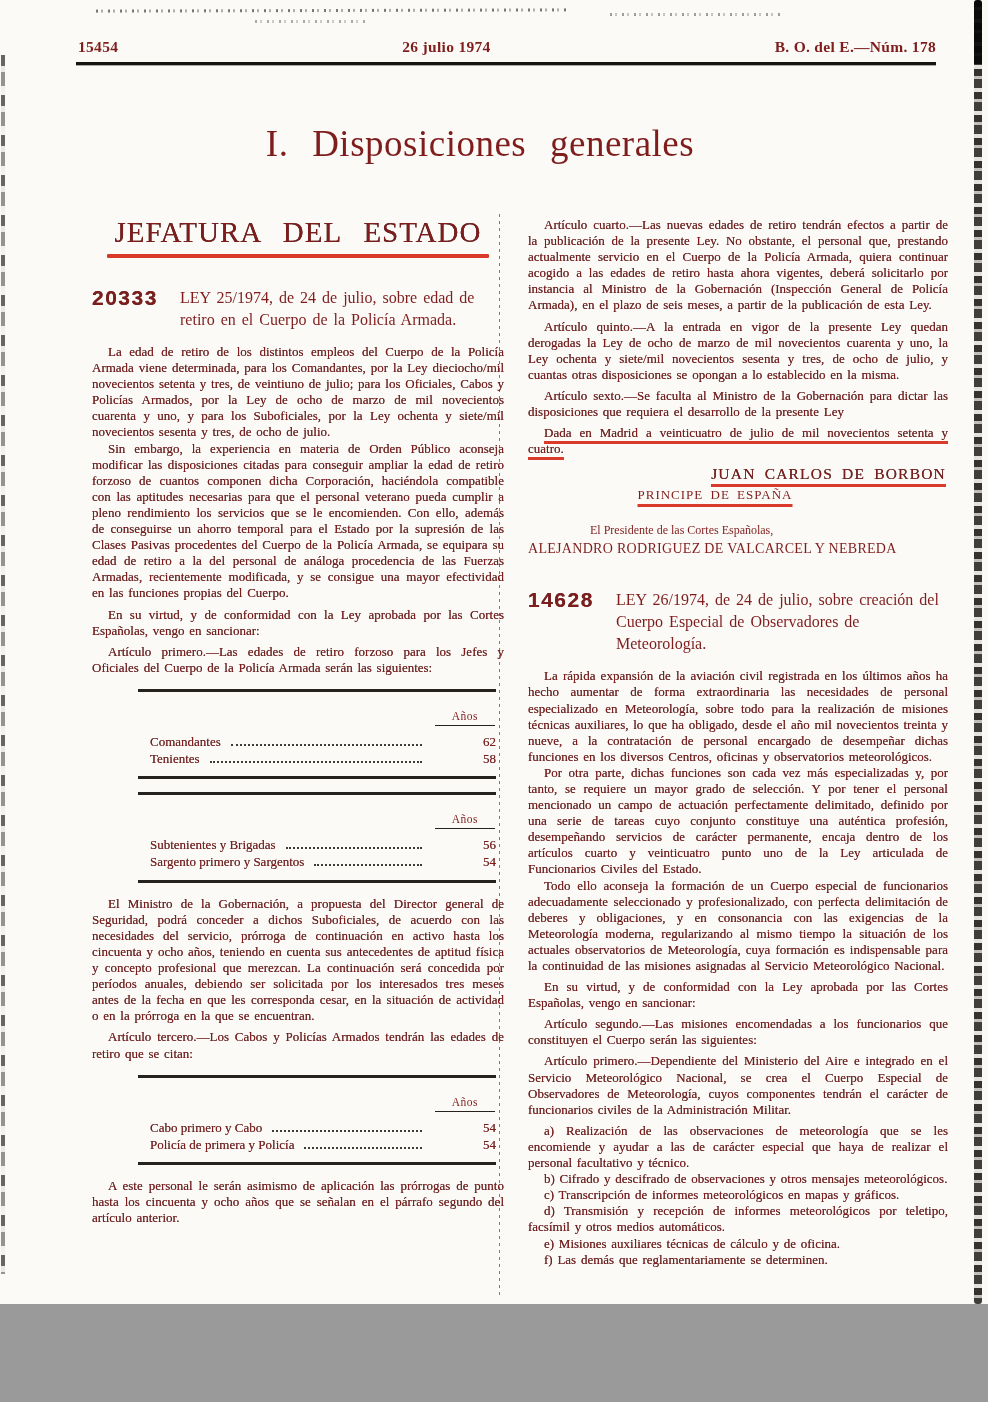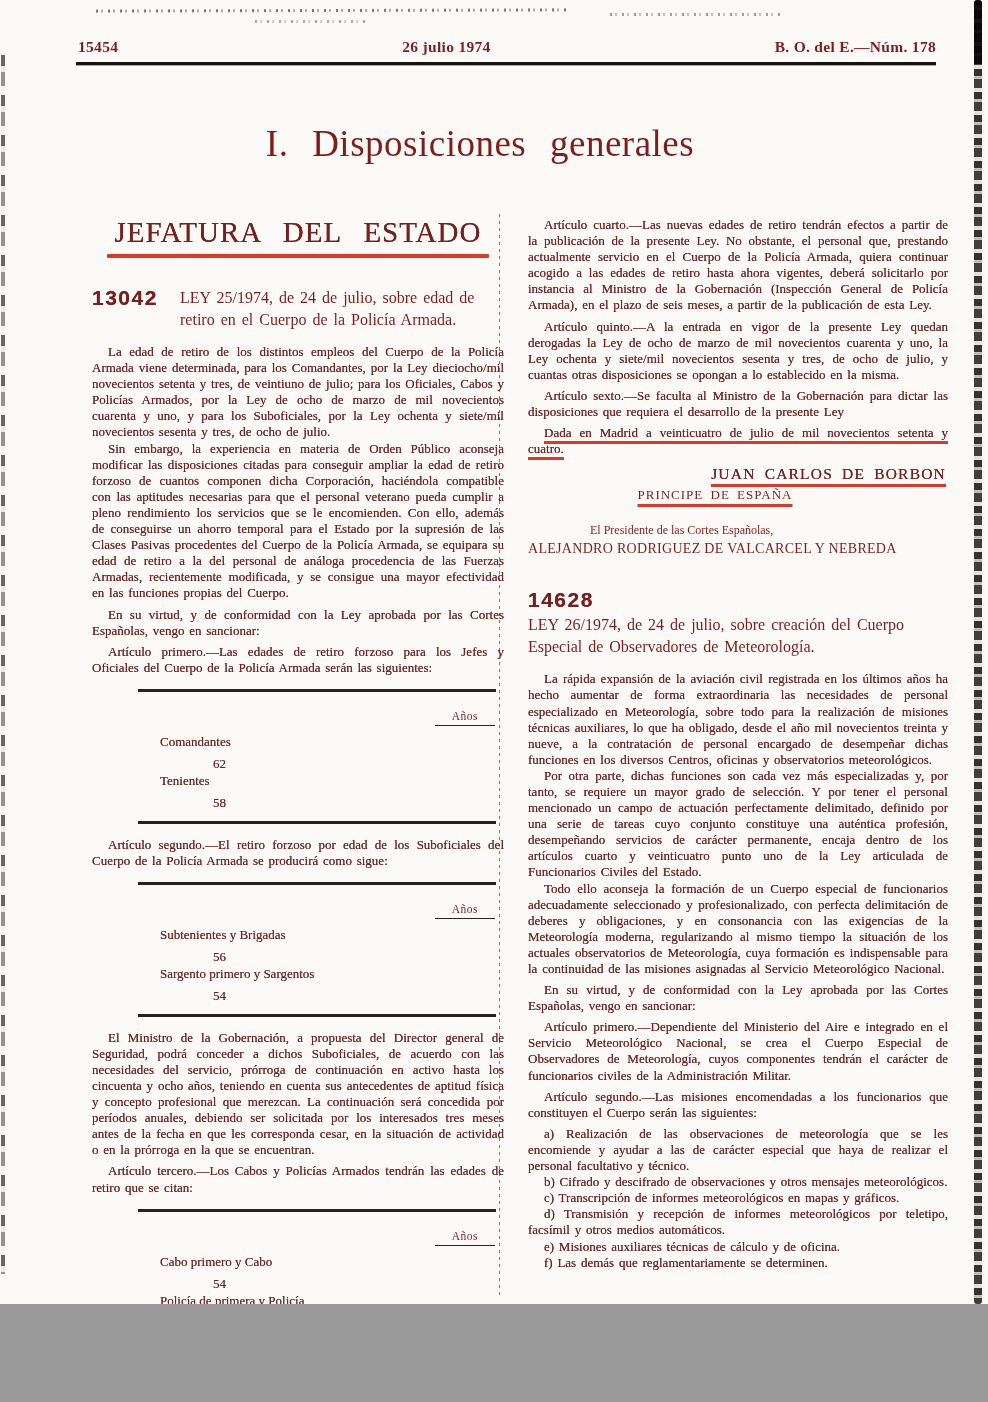--- a/index.html
+++ b/index.html
@@ -67,40 +67,40 @@
   .col-right{ width:420px; }
 
   
   .agency{
     margin:4px 0 0; text-align:center; font-size:29px; font-weight:normal;
     letter-spacing:1px; word-spacing:14px; text-shadow:0 0 .6px rgba(0,0,0,.8);
   }
   .agency-underline{ width:382px; height:4px; margin:5px auto 0; background:#da3a2a; border-radius:1px; }
 
   .law-item-head{ display:flex; margin:27px 0 13px; }
-  .law-item-head.second{ margin-top:30px;flex-direction:column; }
+  .law-item-head.second{ margin-top:30px; }
   .law-number{
     width:88px; flex:none; font-family:"Liberation Sans","DejaVu Sans",sans-serif;
     font-weight:bold; font-size:21px; letter-spacing:1.5px; padding-top:1px;
     text-shadow:0 0 .5px rgba(0,0,0,.7);
   }
   .law-title{ flex:1; font-size:16px; line-height:22px; padding-top:2px; word-spacing:2px; }
 
   p.body{
     margin:0; font-size:13px; line-height:16.1px; text-align:justify;
     text-indent:16px; text-shadow:0 0 .45px rgba(0,0,0,.65); word-spacing:1.5px;
   }
   p.body.art{ margin-top:5px; }
 
   
   .age-table{ margin:13px 8px 13px 46px; }
   .rule-double{ height:2px; border-top:2px solid #26231e; border-bottom:1px solid #26231e; }
   .age-head{ text-align:right; padding:18px 0 7px; font-size:11.5px; letter-spacing:.5px; }
   .age-head-label{ display:inline-block; border-bottom:1.5px solid #26231e; padding:0 17px 3px; margin-right:1px; }
-  .age-row{ display:flex; align-items:baseline; font-size:13px; line-height:17.2px; padding-left:12px; text-shadow:0 0 .45px rgba(0,0,0,.6);flex-direction:column; }
+  .age-row{ display:flex; align-items:baseline; font-size:13px; line-height:17.2px; padding-left:12px; text-shadow:0 0 .45px rgba(0,0,0,.6); }
   .age-leader{ flex:1; margin:0 8px 3px 10px; border-bottom:2px dotted #403b34; }
   .age-value{ width:66px; flex:none; text-align:right; }
   .age-table .rule-double.bottom{ margin-top:9px; }
 
   
   p.dada{
     margin-top:5px;
     text-decoration:underline; text-decoration-color:#da3a2a;
     text-decoration-thickness:2.5px; text-underline-offset:4px;
   }
@@ -139,21 +139,21 @@
   <div class="col-divider"></div>
 
   <div class="columns">
 
     <div class="col-left">
 
       <h2 class="agency">JEFATURA DEL ESTADO</h2>
       <div class="agency-underline"></div>
 
       <div class="law-item-head">
-        <div class="law-number">13042</div>
+        <div class="law-number">20333</div>
         <div class="law-title">LEY 25/1974, de 24 de julio, sobre edad de retiro en el Cuerpo de la Policía Armada.</div>
       </div>
 
       <p class="body">La edad de retiro de los distintos empleos del Cuerpo de la Policía Armada viene determinada, para los Comandantes, por la Ley dieciocho/mil novecientos setenta y tres, de veintiuno de julio; para los Oficiales, Cabos y Policías Armados, por la Ley de ocho de marzo de mil novecientos cuarenta y uno, y para los Suboficiales, por la Ley ochenta y siete/mil novecientos sesenta y tres, de ocho de julio.</p>
       <p class="body">Sin embargo, la experiencia en materia de Orden Público aconseja modificar las disposiciones citadas para conseguir ampliar la edad de retiro forzoso de cuantos componen dicha Corporación, haciéndola compatible con las aptitudes necesarias para que el personal veterano pueda cumplir a pleno rendimiento los servicios que se le encomienden. Con ello, además de conseguirse un ahorro temporal para el Estado por la supresión de las Clases Pasivas procedentes del Cuerpo de la Policía Armada, se equipara su edad de retiro a la del personal de análoga procedencia de las Fuerzas Armadas, recientemente modificada, y se consigue una mayor efectividad en las funciones propias del Cuerpo.</p>
       <p class="body art">En su virtud, y de conformidad con la Ley aprobada por las Cortes Españolas, vengo en sancionar:</p>
       <p class="body art">Artículo primero.—Las edades de retiro forzoso para los Jefes y Oficiales del Cuerpo de la Policía Armada serán las siguientes:</p>
 
       <div class="age-table">
         <div class="rule-double"></div>
@@ -166,21 +166,20 @@
           <span class="age-value">62</span>
         </div>
         <div class="age-row">
           <span>Tenientes</span>
           <span class="age-leader"></span>
           <span class="age-value">58</span>
         </div>
         <div class="rule-double bottom"></div>
       </div>
 
-      <p class="body art">Artículo segundo.—El retiro forzoso por edad de los Suboficiales del Cuerpo de la Policía Armada se producirá como sigue:</p>
 
       <div class="age-table">
         <div class="rule-double"></div>
         <div class="age-head">
           <span class="age-head-label">Años</span>
         </div>
         <div class="age-row">
           <span>Subtenientes y Brigadas</span>
           <span class="age-leader"></span>
           <span class="age-value">56</span>
@@ -238,22 +237,22 @@
 
       <div class="law-item-head second">
         <div class="law-number">14628</div>
         <div class="law-title">LEY 26/1974, de 24 de julio, sobre creación del Cuerpo Especial de Observadores de Meteorología.</div>
       </div>
 
       <p class="body">La rápida expansión de la aviación civil registrada en los últimos años ha hecho aumentar de forma extraordinaria las necesidades de personal especializado en Meteorología, sobre todo para la realización de misiones técnicas auxiliares, lo que ha obligado, desde el año mil novecientos treinta y nueve, a la contratación de personal encargado de desempeñar dichas funciones en los diversos Centros, oficinas y observatorios meteorológicos.</p>
       <p class="body">Por otra parte, dichas funciones son cada vez más especializadas y, por tanto, se requiere un mayor grado de selección. Y por tener el personal mencionado un campo de actuación perfectamente delimitado, definido por una serie de tareas cuyo conjunto constituye una auténtica profesión, desempeñando servicios de carácter permanente, encaja dentro de los artículos cuarto y veinticuatro punto uno de la Ley articulada de Funcionarios Civiles del Estado.</p>
       <p class="body">Todo ello aconseja la formación de un Cuerpo especial de funcionarios adecuadamente seleccionado y profesionalizado, con perfecta delimitación de deberes y obligaciones, y en consonancia con las exigencias de la Meteorología moderna, regularizando al mismo tiempo la situación de los actuales observatorios de Meteorología, cuya formación es indispensable para la continuidad de las misiones asignadas al Servicio Meteorológico Nacional.</p>
       <p class="body art">En su virtud, y de conformidad con la Ley aprobada por las Cortes Españolas, vengo en sancionar:</p>
+      <p class="body art">Artículo segundo.—Las misiones encomendadas a los funcionarios que constituyen el Cuerpo serán las siguientes:</p>
       <p class="body art">Artículo primero.—Dependiente del Ministerio del Aire e integrado en el Servicio Meteorológico Nacional, se crea el Cuerpo Especial de Observadores de Meteorología, cuyos componentes tendrán el carácter de funcionarios civiles de la Administración Militar.</p>
-      <p class="body art">Artículo segundo.—Las misiones encomendadas a los funcionarios que constituyen el Cuerpo serán las siguientes:</p>
 
       <p class="body art">a)  Realización de las observaciones de meteorología que se les encomiende y ayudar a las de carácter especial que haya de realizar el personal facultativo y técnico.</p>
       <p class="body">b)  Cifrado y descifrado de observaciones y otros mensajes meteorológicos.</p>
       <p class="body">c)  Transcripción de informes meteorológicos en mapas y gráficos.</p>
       <p class="body">d)  Transmisión y recepción de informes meteorológicos por teletipo, facsímil y otros medios automáticos.</p>
       <p class="body">e)  Misiones auxiliares técnicas de cálculo y de oficina.</p>
       <p class="body">f)  Las demás que reglamentariamente se determinen.</p>
     </div>
   </div>
 </div>

